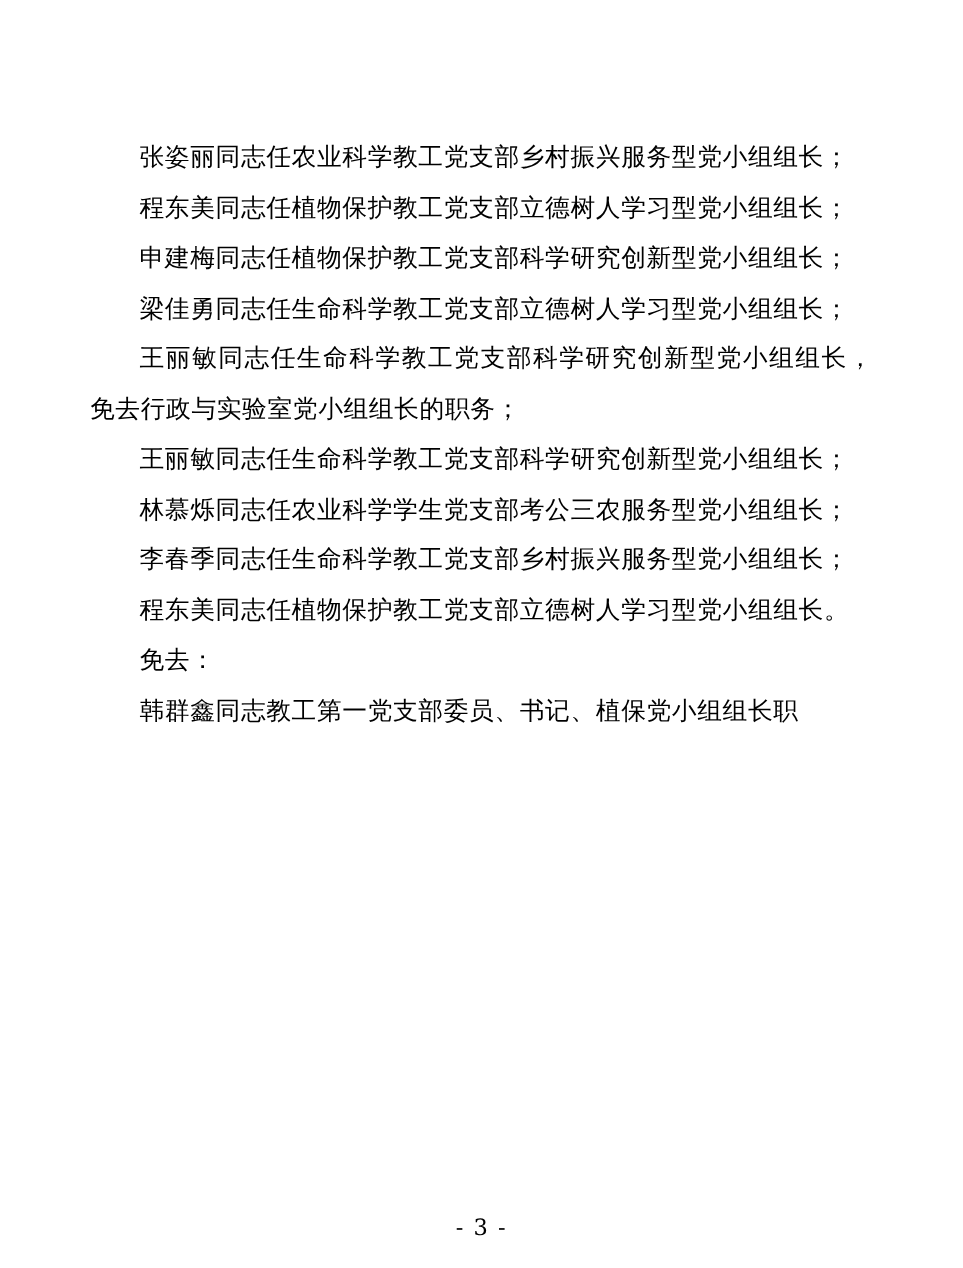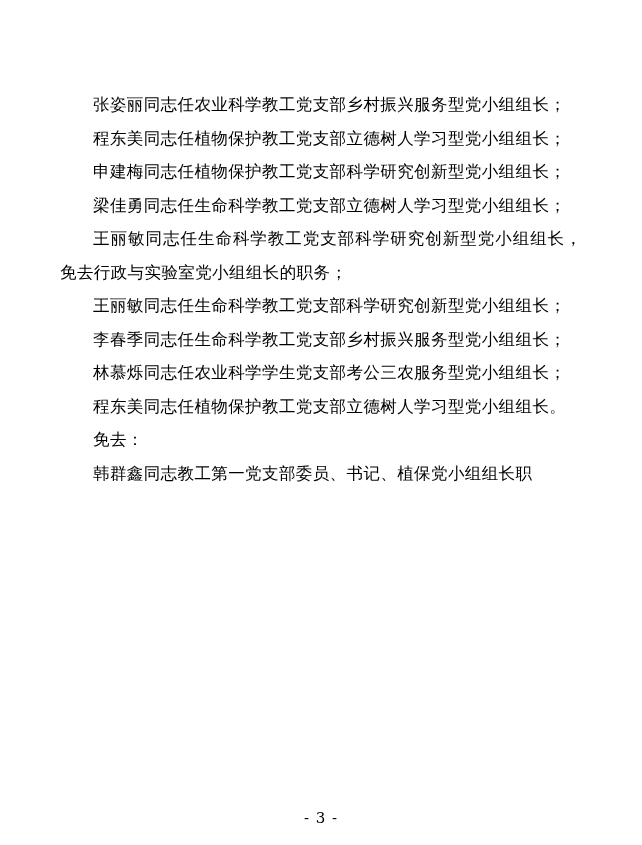--- a/index.html
+++ b/index.html
@@ -54,20 +54,20 @@
 <body>
 
 <div class="page">
   <div class="body-text">
     <p class="para">张姿丽同志任农业科学教工党支部乡村振兴服务型党小组组长；</p>
     <p class="para">程东美同志任植物保护教工党支部立德树人学习型党小组组长；</p>
     <p class="para">申建梅同志任植物保护教工党支部科学研究创新型党小组组长；</p>
     <p class="para">梁佳勇同志任生命科学教工党支部立德树人学习型党小组组长；</p>
     <p class="para">王丽敏同志任生命科学教工党支部科学研究创新型党小组组长，免去行政与实验室党小组组长的职务；</p>
     <p class="para">王丽敏同志任生命科学教工党支部科学研究创新型党小组组长；</p>
+    <p class="para">林慕烁同志任农业科学学生党支部考公三农服务型党小组组长；</p>
     <p class="para">李春季同志任生命科学教工党支部乡村振兴服务型党小组组长；</p>
-    <p class="para">林慕烁同志任农业科学学生党支部考公三农服务型党小组组长；</p>
     <p class="para">程东美同志任植物保护教工党支部立德树人学习型党小组组长。</p>
     <p class="para">免去：</p>
     <p class="para">韩群鑫同志教工第一党支部委员、书记、植保党小组组长职</p>
   </div>
   <div class="page-number">- 3 -</div>
 </div>
 
 </body></html>

